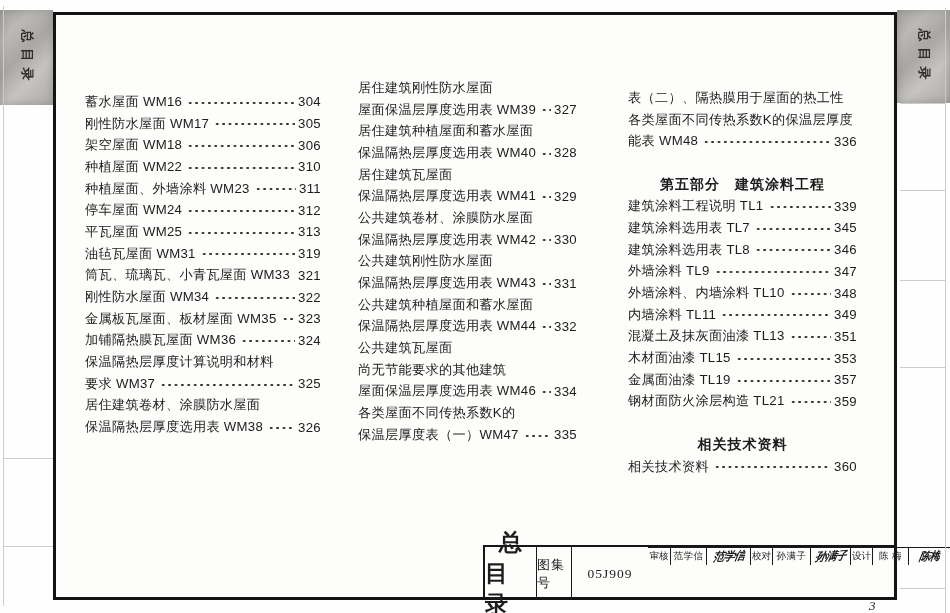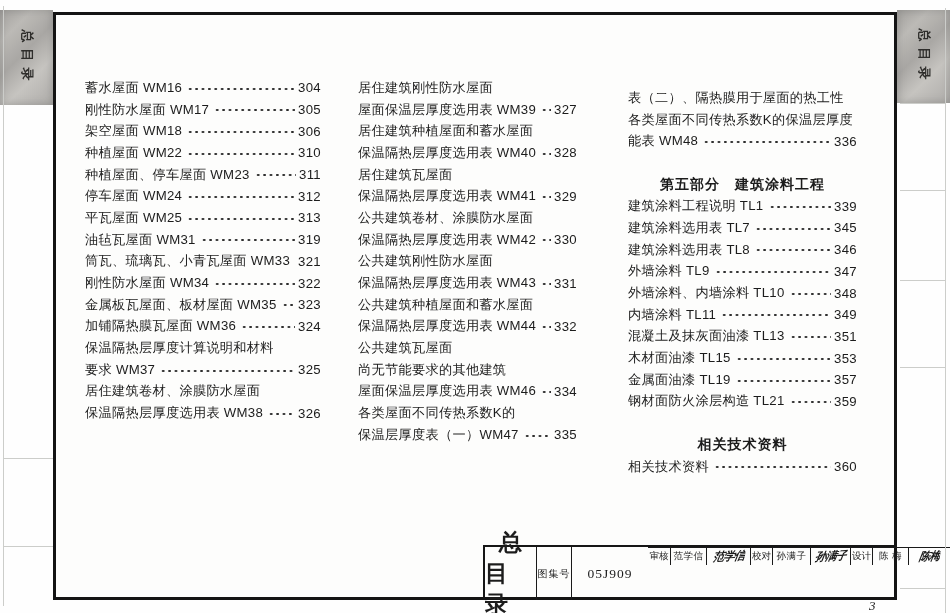--- a/index.html
+++ b/index.html
@@ -11,41 +11,41 @@
        box-shadow:inset 0 0 8px rgba(120,120,118,.55);
        display:flex;align-items:center;justify-content:center;}
   .tab-left{left:0;}
   .tab-right{left:897px;height:93px;}
   .tab-text{transform:rotate(90deg);white-space:nowrap;font-size:13px;letter-spacing:6px;
             color:#2e2d2b;font-weight:bold;}
   
   .sheet{position:absolute;left:53px;top:12px;width:844px;height:588px;box-sizing:border-box;
          border:3px solid #141414;background:#fdfdfc;}
   .col{position:absolute;}
-  .col-1{left:29px;top:62px;width:236px;}
+  .col-1{left:29px;top:76px;width:236px;}
   .col-2{left:302px;top:62px;width:219px;}
   .col-3{left:572px;top:72px;width:229px;}
   .row{height:21.7px;display:flex;align-items:center;font-size:13.2px;letter-spacing:.3px;
        white-space:nowrap;}
   .row .t{flex:0 0 auto;}
   .row .leader{flex:1 1 auto;height:100%;margin:0 3px 0 4px;
        background-image:radial-gradient(circle,#2b2b2b 1px,transparent 1.3px);
        background-size:6.4px 6.4px;background-repeat:repeat-x;background-position:1px 56%;}
   .row .p{flex:0 0 auto;}
   .row.heading{justify-content:center;font-weight:bold;font-size:14px;letter-spacing:1px;}
   .row.blank{}
   
   .titleblock{position:absolute;left:427px;top:530px;width:414px;height:55px;box-sizing:border-box;
        border-top:2px solid #161616;border-left:2px solid #161616;display:flex;flex-direction:row;}
   .tb-top{flex:1;display:flex;align-items:stretch;}
   .tb-title{flex:1;display:flex;align-items:center;justify-content:center;
        font-size:23px;font-weight:bold;letter-spacing:14px;text-indent:14px;}
   .tb-cell{display:flex;align-items:center;justify-content:center;box-sizing:border-box;
        border-left:1.5px solid #1a1a1a;}
-  .tb-label{font-size:10px;letter-spacing:1px;}
+  .tb-label{font-size:13px;letter-spacing:1px;}
   .tb-atlas-label{width:35px;}
   .tb-atlas-value{width:77px;font-family:"Liberation Serif","DejaVu Serif",serif;
        font-size:13.5px;letter-spacing:1px;}
   .tb-bottom{height:17px;display:flex;border-top:1.5px solid #1a1a1a;font-size:9.5px;}
   .tb-bottom .tb-cell:first-child{border-left:none;}
   .tb-b-label{width:22px;}
   .tb-name{letter-spacing:.5px;}
   .tb-page-value{flex:1;font-size:11px;}
   .sig{font-style:italic;font-weight:bold;font-size:11.5px;overflow:hidden;
        transform:rotate(-3deg) skewX(-12deg);letter-spacing:-1px;}
@@ -82,21 +82,21 @@
           <span class="t">架空屋面 WM18</span>
           <span class="leader"></span>
           <span class="p">306</span>
         </div>
         <div class="row">
           <span class="t">种植屋面 WM22</span>
           <span class="leader"></span>
           <span class="p">310</span>
         </div>
         <div class="row">
-          <span class="t">种植屋面、停车屋面 WM23</span>
+          <span class="t">种植屋面、外墙涂料 WM23</span>
           <span class="leader"></span>
           <span class="p">311</span>
         </div>
         <div class="row">
           <span class="t">停车屋面 WM24</span>
           <span class="leader"></span>
           <span class="p">312</span>
         </div>
         <div class="row">
           <span class="t">平瓦屋面 WM25</span>

